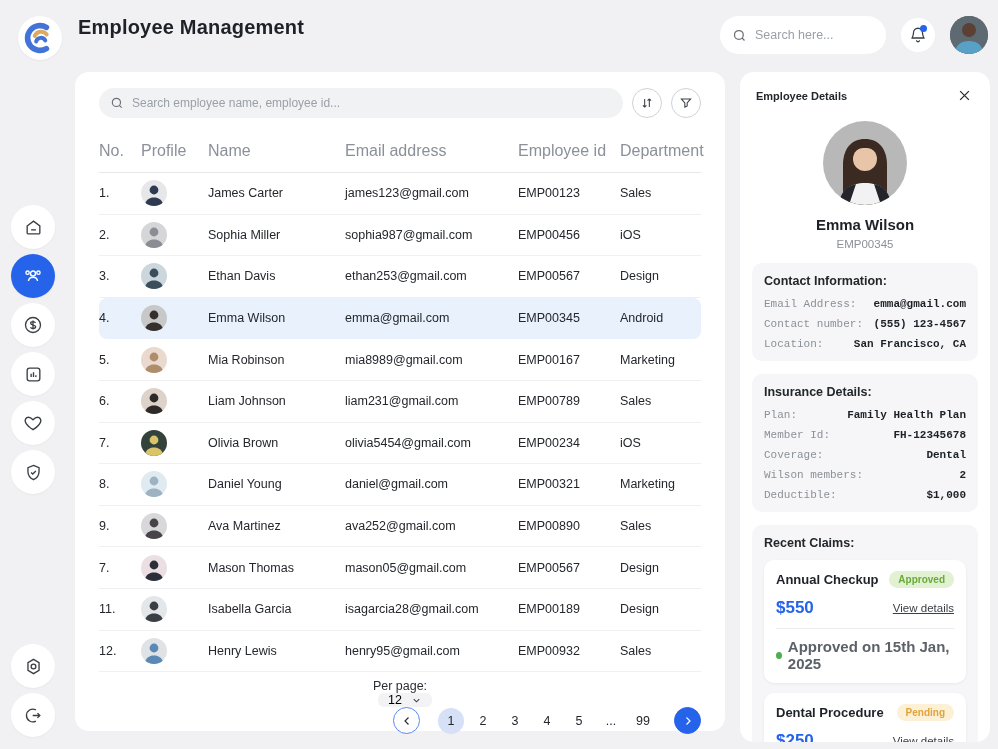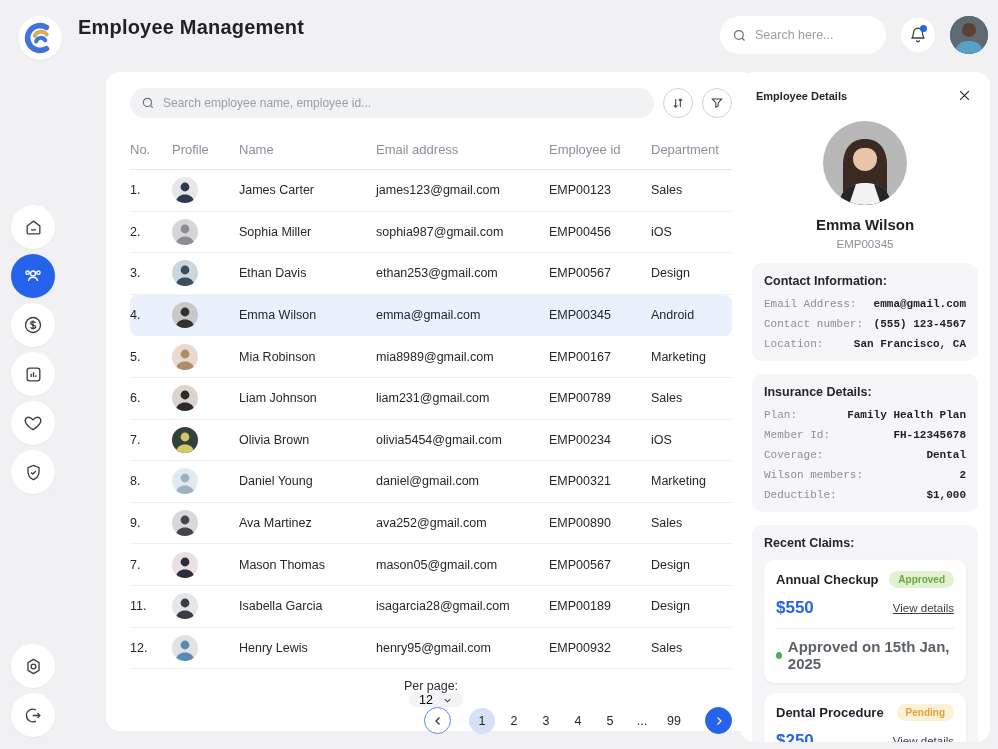--- a/index.html
+++ b/index.html
@@ -53,40 +53,40 @@
     background:#fff; border:none; display:flex; align-items:center; justify-content:center;
     cursor:pointer; box-shadow:0 1px 2px rgba(0,0,0,.04);
   }
   .side-btn.active { background:#2563eb; }
   .side-btn svg { stroke:#3a3f46; }
   .side-btn.active svg { stroke:#fff; }
   
   .main-card {
     position:absolute; left:75px; top:72px; width:650px; height:659px;
     background:#fff; border-radius:14px; padding:16px 24px 0 24px;
-    display:flex; flex-direction:column;margin-left:31px;
+    display:flex; flex-direction:column;
   }
   .table-toolbar { display:flex; align-items:center; gap:9px; }
   .tbl-search {
     flex:1; height:30px; background:#f1f2f4; border-radius:15px;
     display:flex; align-items:center; padding:0 11px; gap:8px;
   }
   .tbl-search input {
     border:none; outline:none; background:transparent; flex:1;
     font-size:12px; color:#494f57; font-family:"Liberation Sans", sans-serif;
   }
   .tbl-search input::placeholder { color:#9aa0a8; }
   .round-icon-btn {
     width:30px; height:30px; border-radius:50%; background:#fff;
     border:1px solid #cfd2d7; display:flex; align-items:center; justify-content:center; cursor:pointer; flex:0 0 auto;
   }
   .tgrid { display:grid; grid-template-columns:42px 67px 137px 173px 102px 1fr; align-items:center; }
   .thead {
     margin-top:16px; padding:8px 0 12px 0; border-bottom:1px solid #e7e8ea;
-    font-size:13px; color:#8b9098;
+    font-size:16px; color:#8b9098;
   }
   .tbody { flex:1; overflow:hidden; }
   .trow {
     height:41.6px; font-size:12.5px; color:#24272c;
     border-bottom:1px solid #f0f0f2; cursor:pointer;
   }
   .trow.highlight { background:#e9f1fd; border-radius:8px; border-bottom-color:transparent; }
   .av {
     width:26px; height:26px; border-radius:50%; overflow:hidden; display:block;
   }

